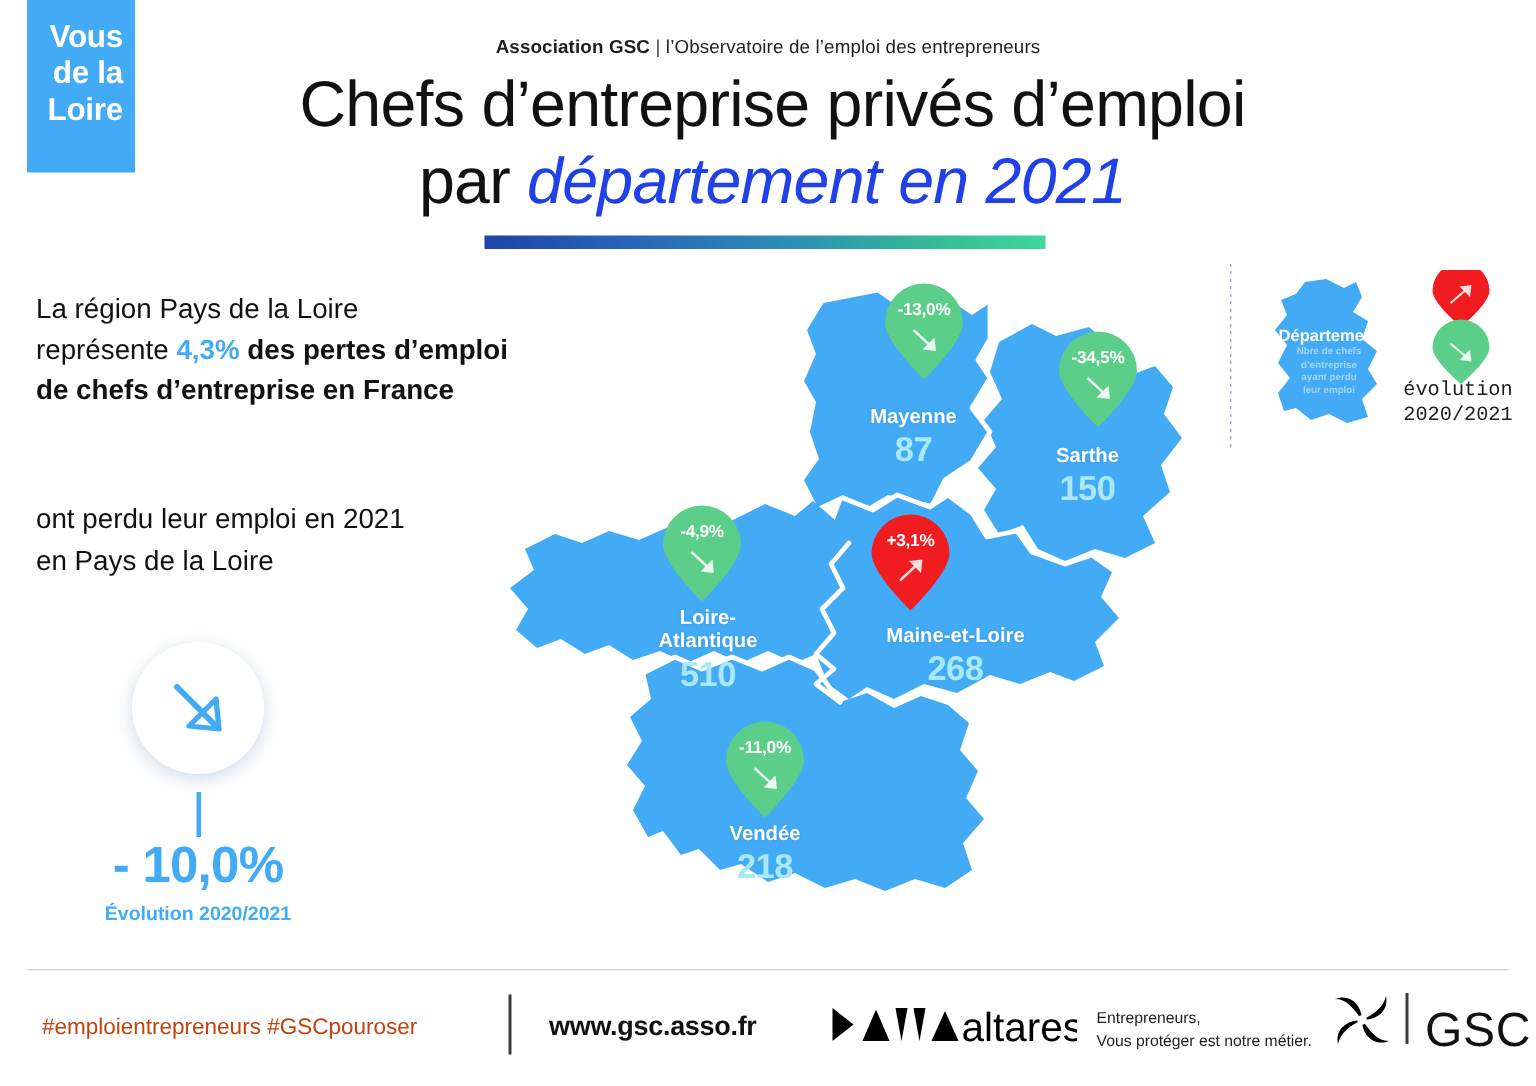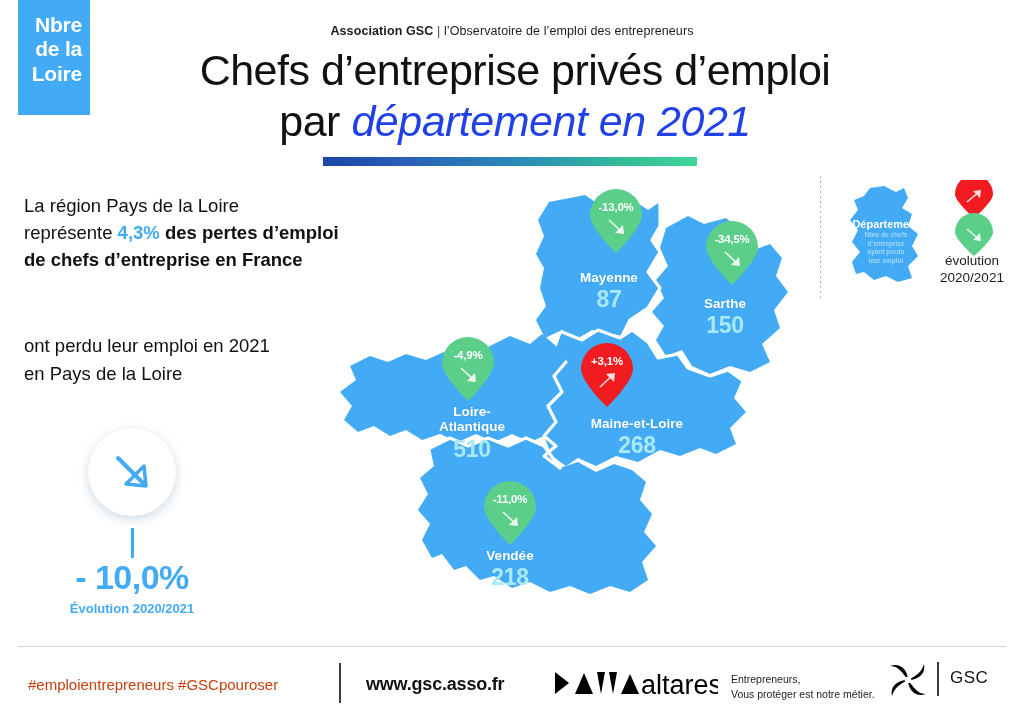--- a/index.html
+++ b/index.html
@@ -136,21 +136,21 @@
     text-align: center; color: #ffffff; font-weight: 700; font-size: 11px;
   }
   .legend-map-sub {
     position: absolute; left: 846px; top: 231px; width: 80px;
     text-align: center; color: #9ED8F8; font-weight: 700;
     font-size: 6.5px; line-height: 1.33;
   }
   .legend-pins { position: absolute; left: 947px; top: 180px; width: 54px; height: 74px; }
   .legend-caption {
     position: absolute; left: 920px; top: 253px; width: 104px;
-    text-align: center; font-size: 13.5px; color: #1d1d1d; line-height: 1.25;
+    text-align: center; font-size: 13.5px; color: #1d1d1d; line-height: 1.25; font-family: Liberation Mono, monospace;
   }
 
   
   .footer-rule {
     position: absolute; left: 18px; top: 646px;
     width: 988px; height: 1px; background: #cfd6dd;
   }
   .hashtags {
     position: absolute; left: 28px; top: 676px;
     font-size: 15px; color: #c2410c;
@@ -169,30 +169,30 @@
     position: absolute; left: 731px; top: 672px;
     font-size: 10.5px; color: #1d1d1d; line-height: 1.45; font-weight: 400;
   }
   .gsc-logo { position: absolute; left: 886px; top: 660px; }
   .gsc-bar {
     position: absolute; left: 937px; top: 662px;
     width: 1.5px; height: 34px; background: #3b3b3b;
   }
   .gsc-text {
     position: absolute; left: 950px; top: 668px;
-    font-size: 17px; color: #111111; letter-spacing: 0.5px;
+    font-size: 32px; color: #111111; letter-spacing: 0.5px;
   }
 </style>
 </head>
 <body>
 
 <div id="page">
 
   <div class="region-badge">
-    <span>Nbre</span><br>
+    <span>Vous</span><br>
     <span>de la</span><br>
     <span>Loire</span>
   </div>
 
   <div class="header-line">
     <b>Association GSC</b>
     <span class="sep">|</span>
     <span>l’Observatoire de l’emploi des entrepreneurs</span>
   </div>
 

